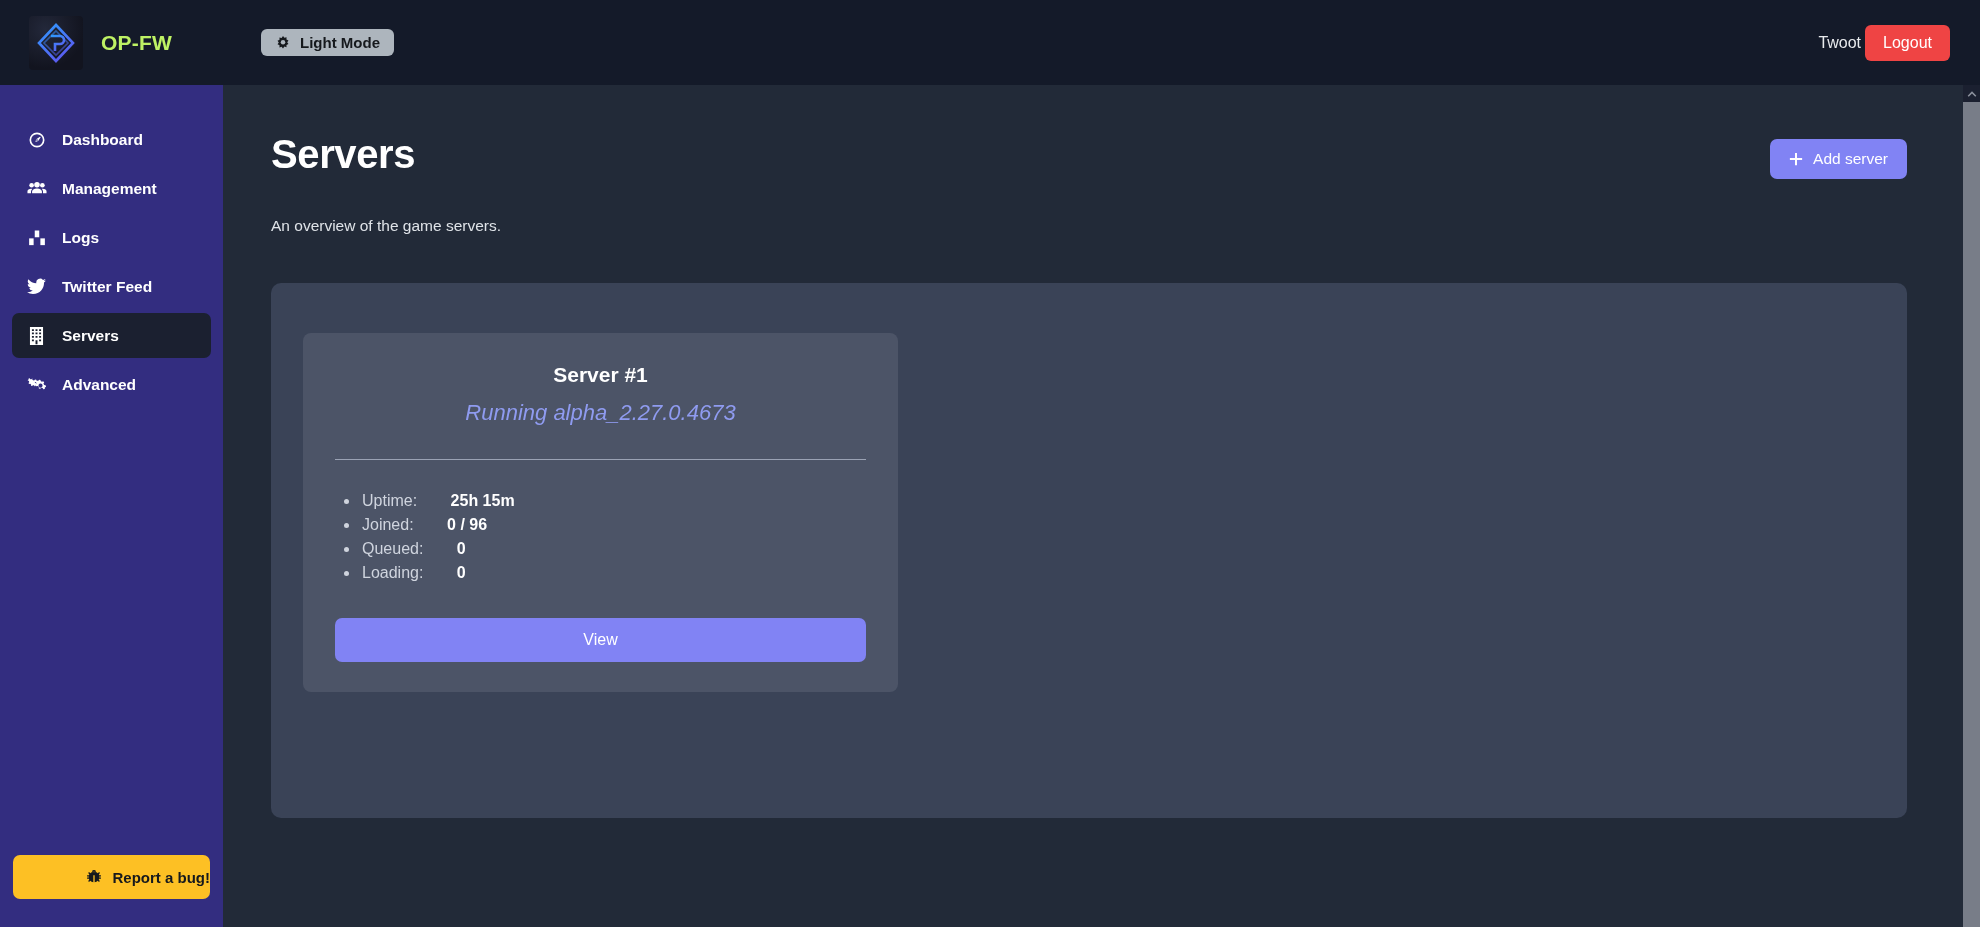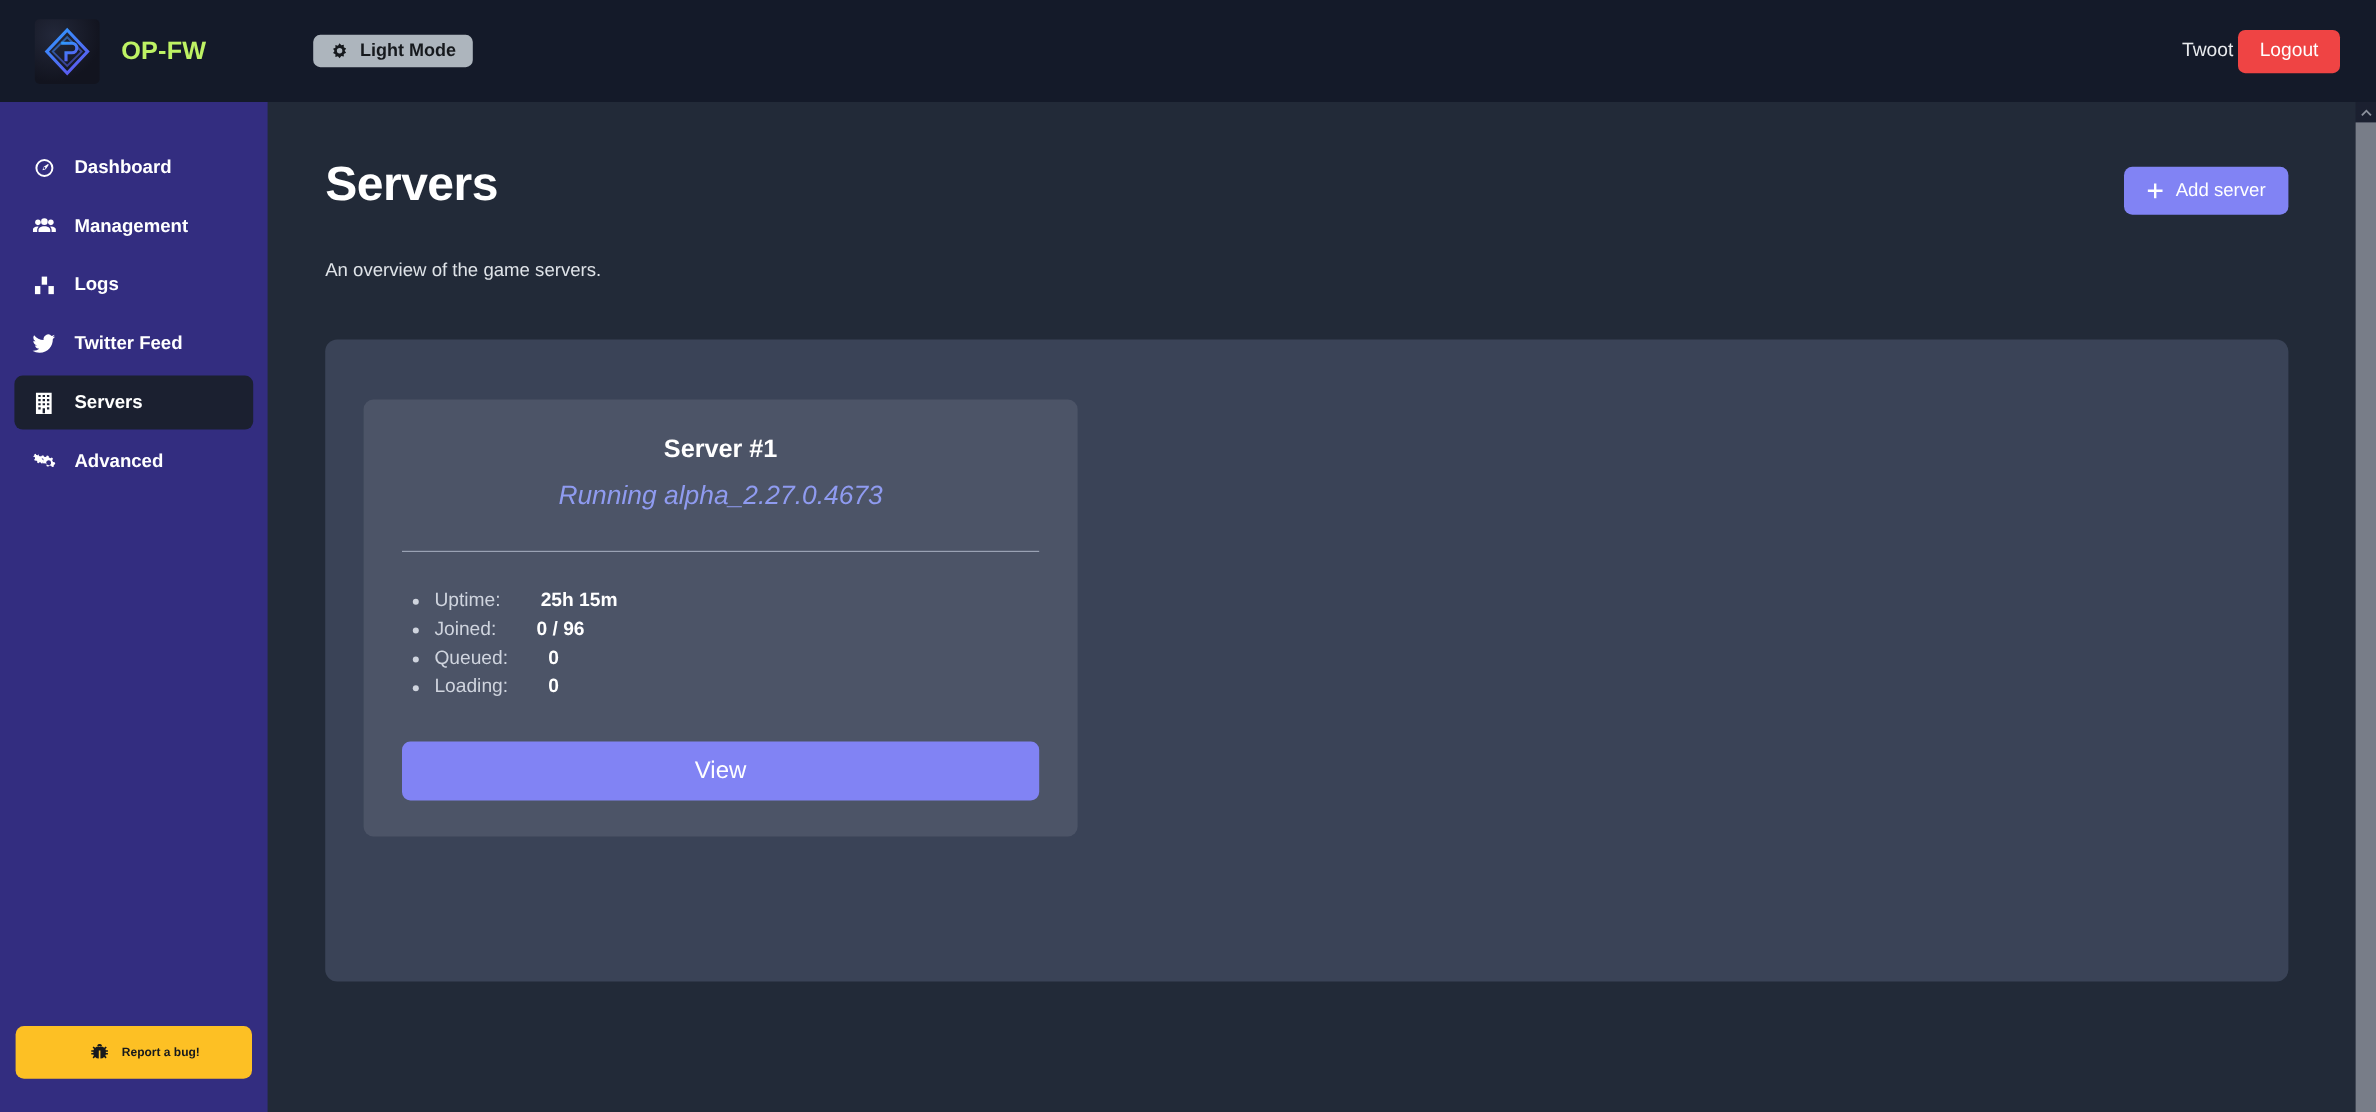--- a/index.html
+++ b/index.html
@@ -157,25 +157,25 @@
   .sidebar-spacer { flex: 1 1 auto; }
 
   .report-bug-btn {
     margin: 0 13px 28px 13px;
     height: 44px;
     background: #fdc024;
     border: none;
     border-radius: 7px;
     color: #16191d;
     font-family: "Liberation Sans", sans-serif;
-    font-size: 10px;
+    font-size: 15px;
     font-weight: bold;
     display: flex;
     align-items: center;
-    justify-content: center;
+    justify-content: flex-end;
     gap: 11px;
     cursor: pointer;
     white-space: nowrap;
     padding-left: 18px;
   }
   .report-bug-btn svg { display: block; fill: #16191d; }
 
   
   .main {
     position: absolute;
@@ -299,21 +299,21 @@
 
   .view-btn {
     display: block;
     width: 100%;
     margin-top: 33px;
     background: #8183f4;
     border: none;
     border-radius: 7px;
     color: #ffffff;
     font-family: "Liberation Sans", sans-serif;
-    font-size: 20px;
+    font-size: 16px;
     padding: 13px 0;
     cursor: pointer;
   }
 
   
   .scrollbar {
     position: absolute;
     top: 85px;
     right: 0;
     width: 17px;

